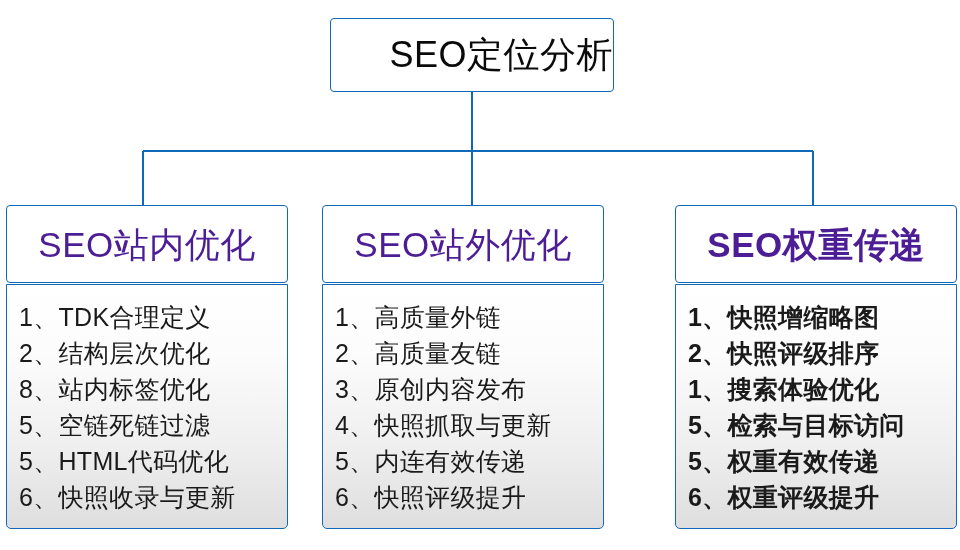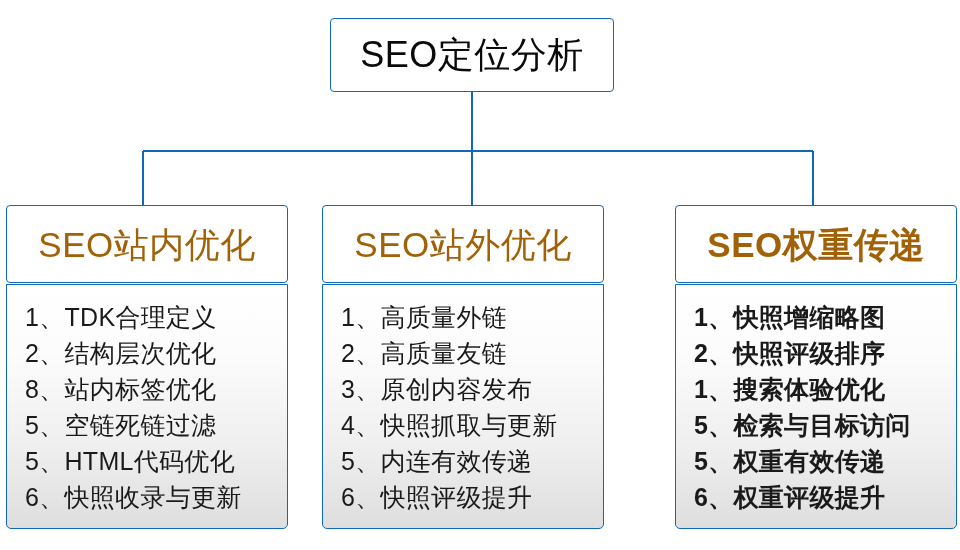--- a/index.html
+++ b/index.html
@@ -41,21 +41,21 @@
     left: 330px;
     top: 18px;
     width: 284px;
     height: 74px;
     box-sizing: border-box;
     border: 1.6px solid #1068b8;
     border-radius: 4px;
     background: #ffffff;
     display: flex;
     align-items: center;
-    justify-content: center;
+    justify-content: flex-end;
   }
   .root-title {
     font-size: 36px;
     line-height: 1;
     letter-spacing: 0.5px;
     color: #0a0a0a;
     white-space: nowrap;
   }
 
   
@@ -76,33 +76,33 @@
     border-radius: 4px;
     background: #ffffff;
     display: flex;
     align-items: center;
     justify-content: center;
   }
   .branch-header-title {
     font-size: 35px;
     line-height: 1;
     letter-spacing: 0.5px;
-    color: #a16207;
+    color: #4c1d95;
     white-space: nowrap;
   }
 
   .branch-list {
     box-sizing: border-box;
     width: 100%;
     height: 245px;
     margin-top: 1px;
     border: 1.4px solid #1068b8;
     border-radius: 0 0 5px 5px;
     background: linear-gradient(to bottom, #ffffff 0%, #fcfcfc 28%, #eeeeee 68%, #dedede 100%);
-    padding: 14px 0 0 18px;
+    padding: 14px 0 0 12px;
     display: flex;
     flex-direction: column;
   }
   .branch-list-item {
     font-size: 25px;
     line-height: 36px;
     color: #1a1a1a;
     white-space: nowrap;
     letter-spacing: 0.3px;
   }

